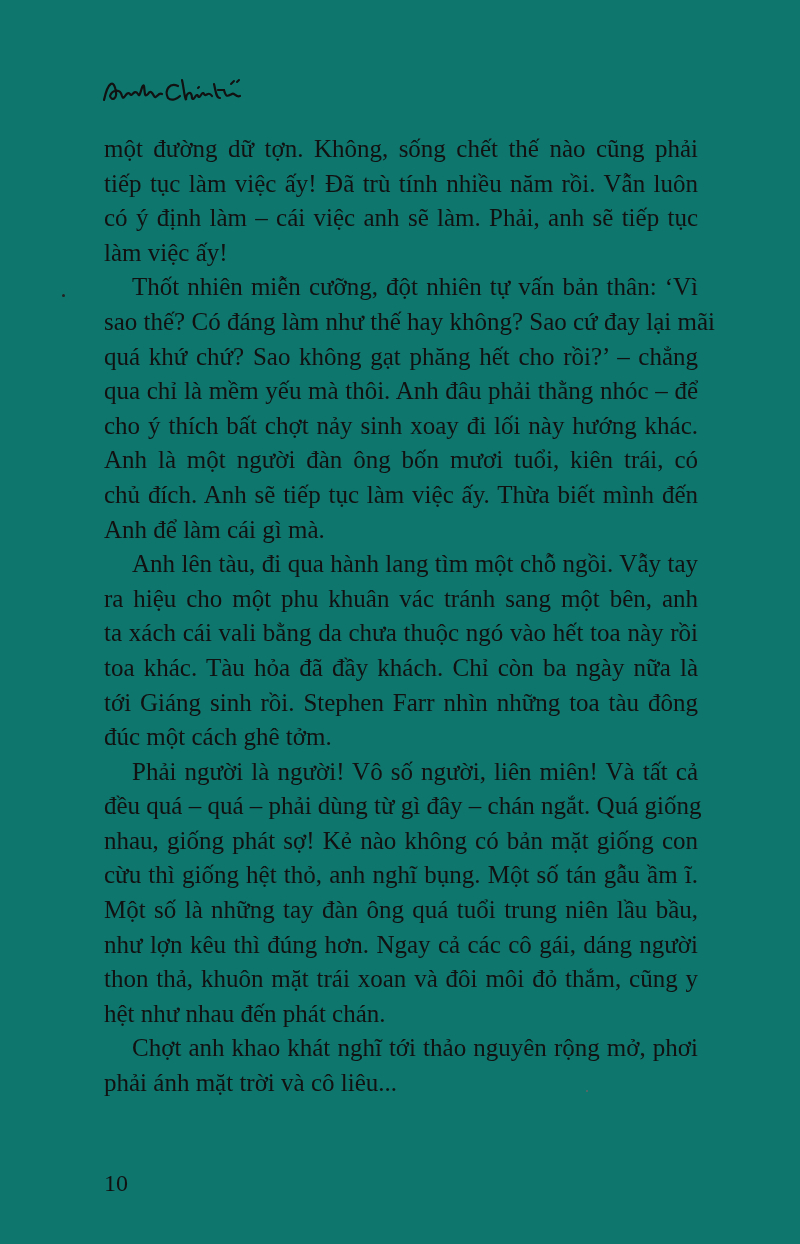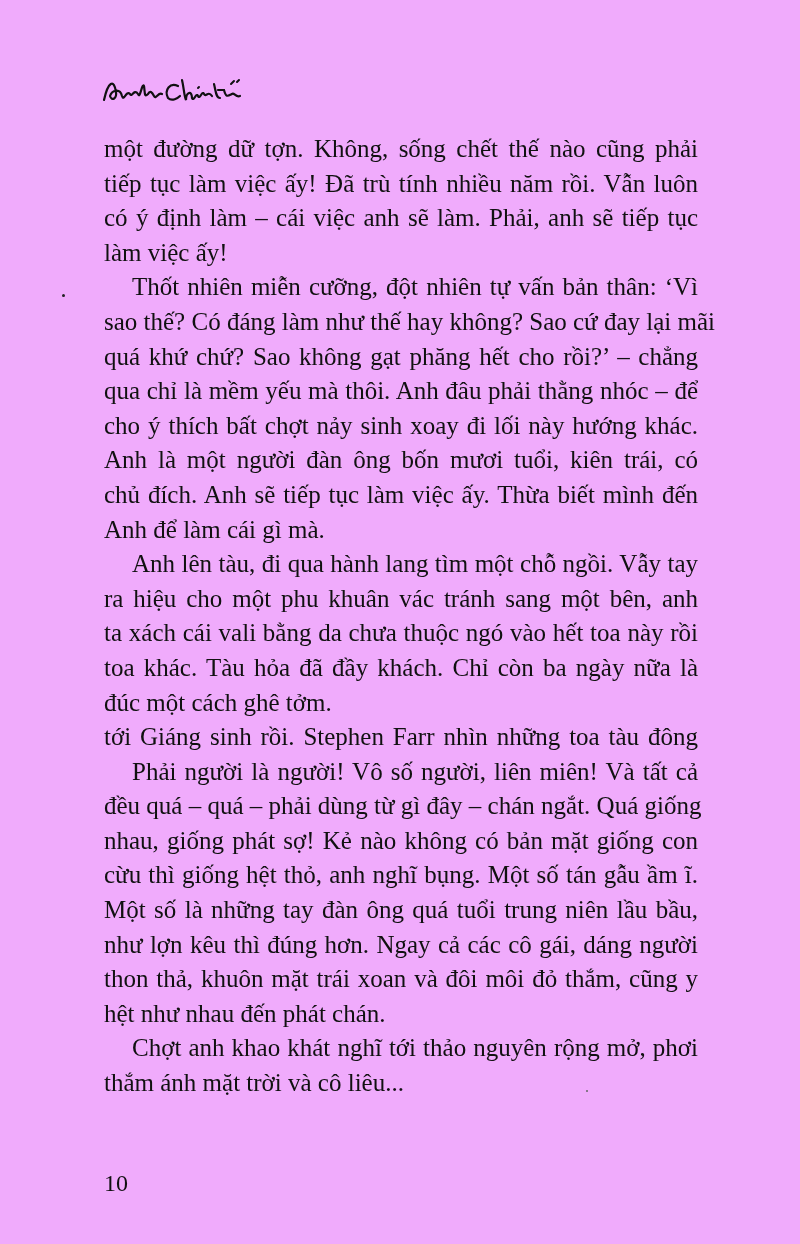--- a/index.html
+++ b/index.html
@@ -1,17 +1,17 @@
 <!DOCTYPE html>
 <html><head>
 <meta charset="utf-8">
 <style>
   html, body { margin:0; padding:0; background:#ffffff; }
   body { width:800px; height:1244px; position:relative; overflow:hidden; }
-  .page { position:absolute; left:0; top:0; width:800px; height:1244px; background:#f0abfc; }
+  .page { position:absolute; left:0; top:0; width:800px; height:1244px; background:#0f766e; }
   .signature {
     position:absolute; left:100px; top:72px; width:160px; height:36px;
   }
   .signature svg { width:160px; height:36px; }
   .text-block {
     position:absolute; left:104px; top:132px; width:594px;
     font-family:"Liberation Serif","DejaVu Serif",serif;
     font-size:25px; color:#111;
   }
   .line {
@@ -61,33 +61,33 @@
       <div class="line">cho ý thích bất chợt nảy sinh xoay đi lối này hướng khác.</div>
       <div class="line">Anh là một người đàn ông bốn mươi tuổi, kiên trái, có</div>
       <div class="line">chủ đích. Anh sẽ tiếp tục làm việc ấy. Thừa biết mình đến</div>
       <div class="line last">Anh để làm cái gì mà.</div>
     </div>
     <div>
       <div class="line indent">Anh lên tàu, đi qua hành lang tìm một chỗ ngồi. Vẫy tay</div>
       <div class="line">ra hiệu cho một phu khuân vác tránh sang một bên, anh</div>
       <div class="line">ta xách cái vali bằng da chưa thuộc ngó vào hết toa này rồi</div>
       <div class="line">toa khác. Tàu hỏa đã đầy khách. Chỉ còn ba ngày nữa là</div>
+      <div class="line">tới Giáng sinh rồi. Stephen Farr nhìn những toa tàu đông</div>
       <div class="line last">đúc một cách ghê tởm.</div>
-      <div class="line">tới Giáng sinh rồi. Stephen Farr nhìn những toa tàu đông</div>
     </div>
     <div>
       <div class="line indent">Phải người là người! Vô số người, liên miên! Và tất cả</div>
       <div class="line">đều quá – quá – phải dùng từ gì đây – chán ngắt. Quá giống</div>
       <div class="line">nhau, giống phát sợ! Kẻ nào không có bản mặt giống con</div>
       <div class="line">cừu thì giống hệt thỏ, anh nghĩ bụng. Một số tán gẫu ầm ĩ.</div>
       <div class="line">Một số là những tay đàn ông quá tuổi trung niên lầu bầu,</div>
       <div class="line">như lợn kêu thì đúng hơn. Ngay cả các cô gái, dáng người</div>
       <div class="line">thon thả, khuôn mặt trái xoan và đôi môi đỏ thắm, cũng y</div>
       <div class="line last">hệt như nhau đến phát chán.</div>
     </div>
     <div>
       <div class="line indent">Chợt anh khao khát nghĩ tới thảo nguyên rộng mở, phơi</div>
-      <div class="line last">thắm ánh mặt trời và cô liêu...</div>
+      <div class="line last">phải ánh mặt trời và cô liêu...</div>
     </div>
   </div>
 
   <div class="page-number">10</div>
 </div>
 
 </body></html>

